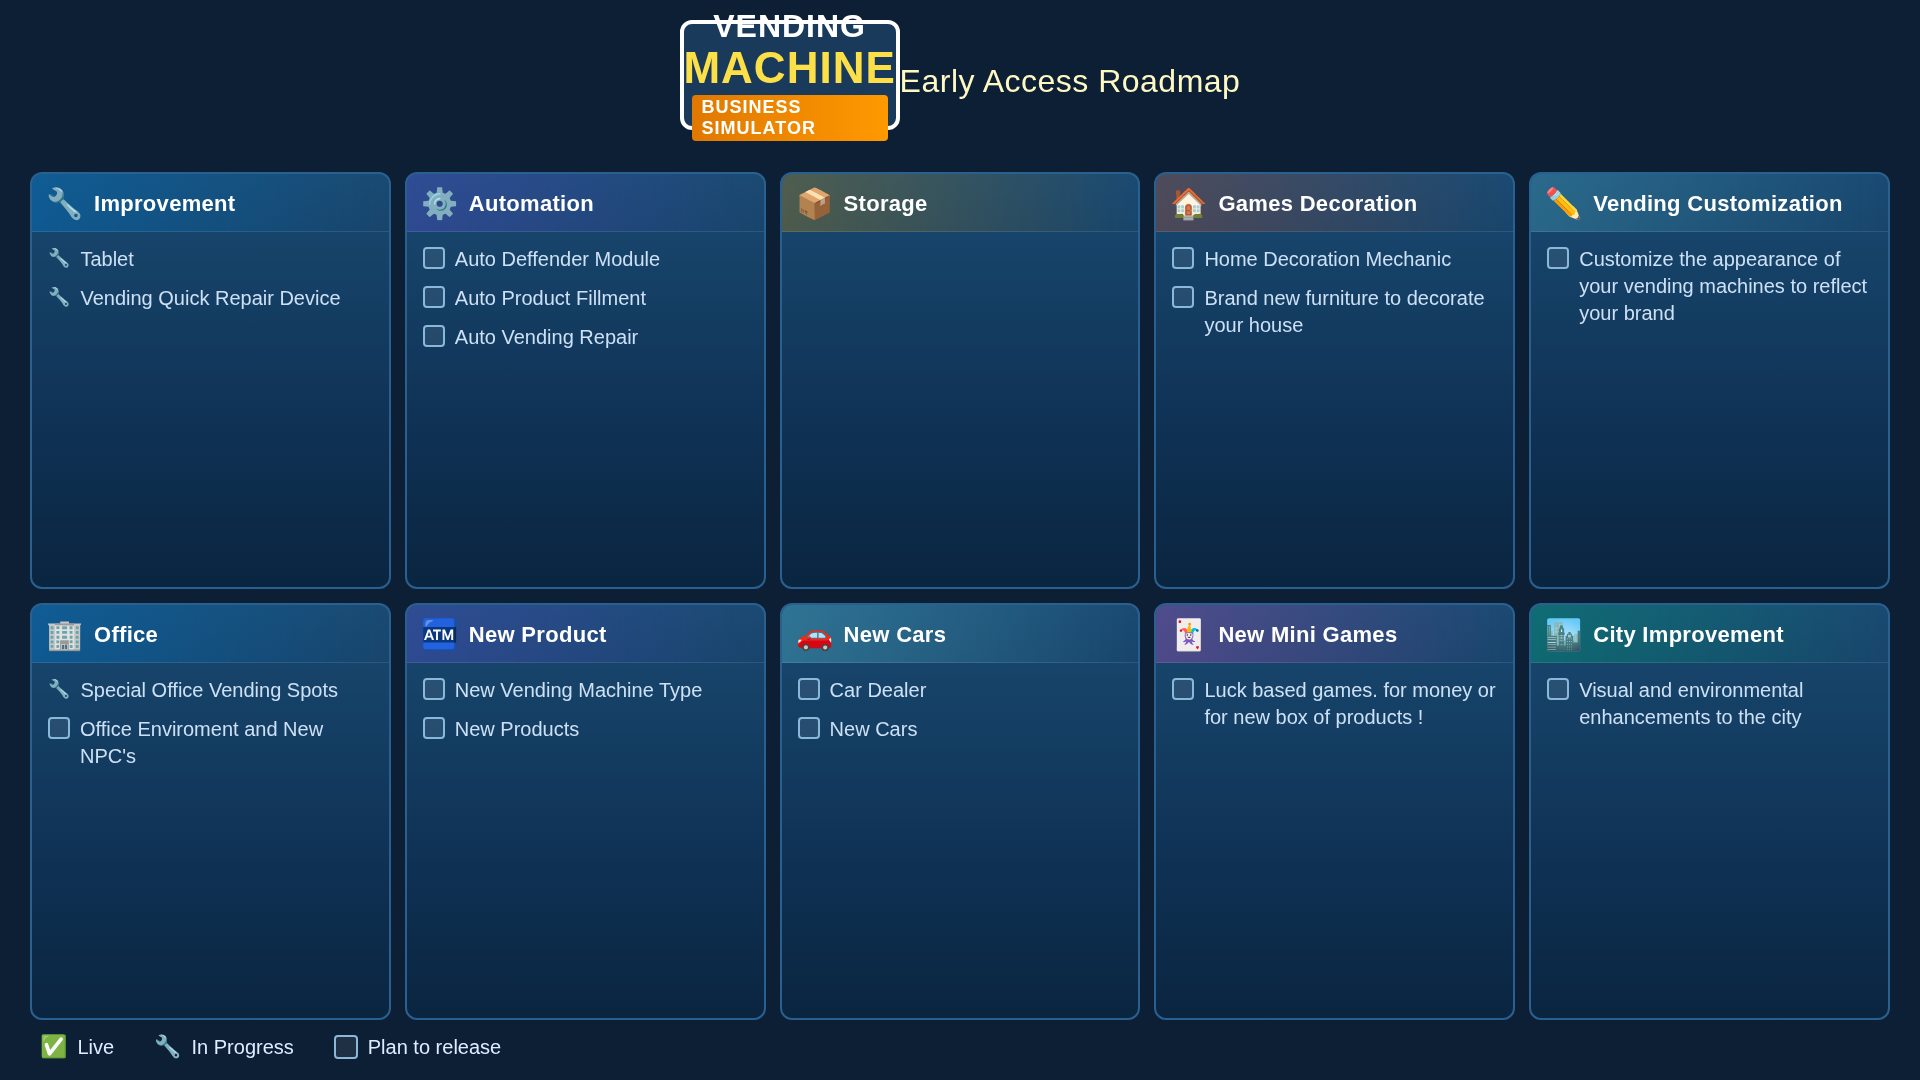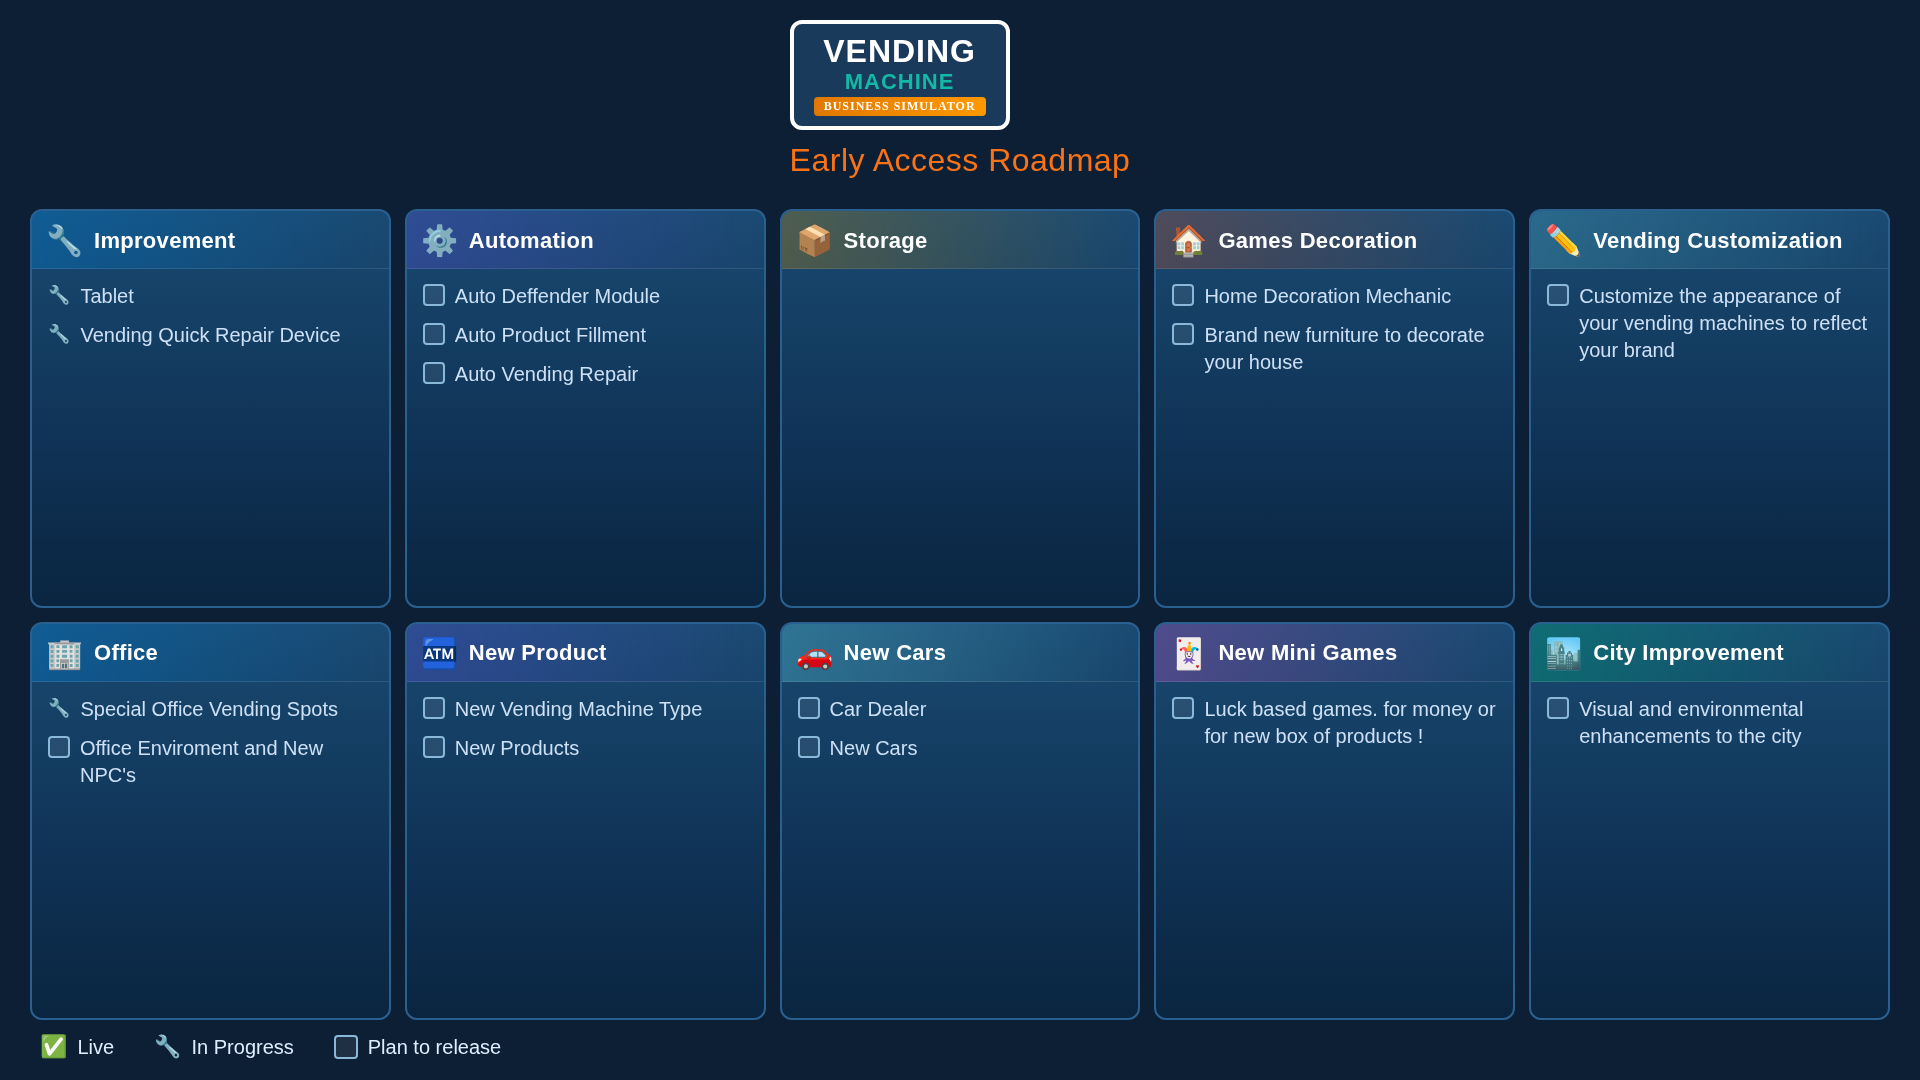--- a/index.html
+++ b/index.html
@@ -18,22 +18,22 @@
       height: 1080px;
       display: flex;
       flex-direction: column;
       align-items: center;
       padding: 20px 30px 20px 30px;
     }
 
     
     .header {
       display: flex;
-      flex-direction: column;
-      align-items: flex-start;
+      flex-direction: row;
+      align-items: center;
       margin-bottom: 30px;
     }
 
     .logo-container {
       width: 220px;
       height: 110px;
       background: #1a3a5c;
       border: 4px solid #fff;
       border-radius: 12px;
       display: flex;
@@ -48,48 +48,47 @@
       font-size: 32px;
       font-weight: 900;
       color: #fff;
       letter-spacing: 1px;
       line-height: 1.1;
       text-align: center;
       text-transform: uppercase;
     }
 
     .logo-machine {
-      font-size: 22px;
+      font-size: 44px;
       font-weight: 900;
-      color: #14b8a6;
+      color: #fde047;
       letter-spacing: 1px;
       line-height: 1.1;
       text-align: center;
       text-transform: uppercase;
     }
 
     .logo-subtitle {
-      font-size: 12px;
+      font-size: 18px;
       font-weight: 700;
       color: #ff8c00;
       background: #e07000;
       color: #fff;
       background: linear-gradient(90deg, #e07800, #ff9900);
       padding: 2px 10px;
       border-radius: 4px;
       text-transform: uppercase;
       letter-spacing: 1px;
       margin-top: 3px;
-      font-family: Liberation Serif, serif;
     }
 
     .page-title {
       font-size: 32px;
       font-weight: 400;
-      color: #f97316;
+      color: #fef9c3;
       letter-spacing: 0.5px;
     }
 
     
     .grid {
       display: grid;
       grid-template-columns: repeat(5, 1fr);
       grid-template-rows: repeat(2, 1fr);
       gap: 14px;
       width: 100%;

